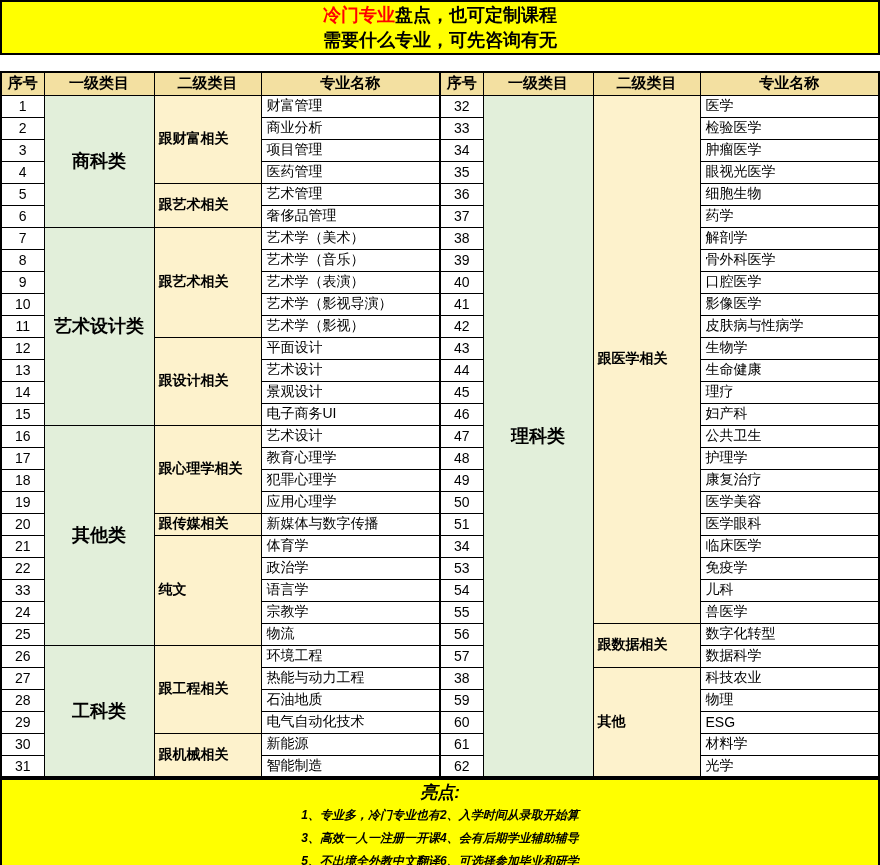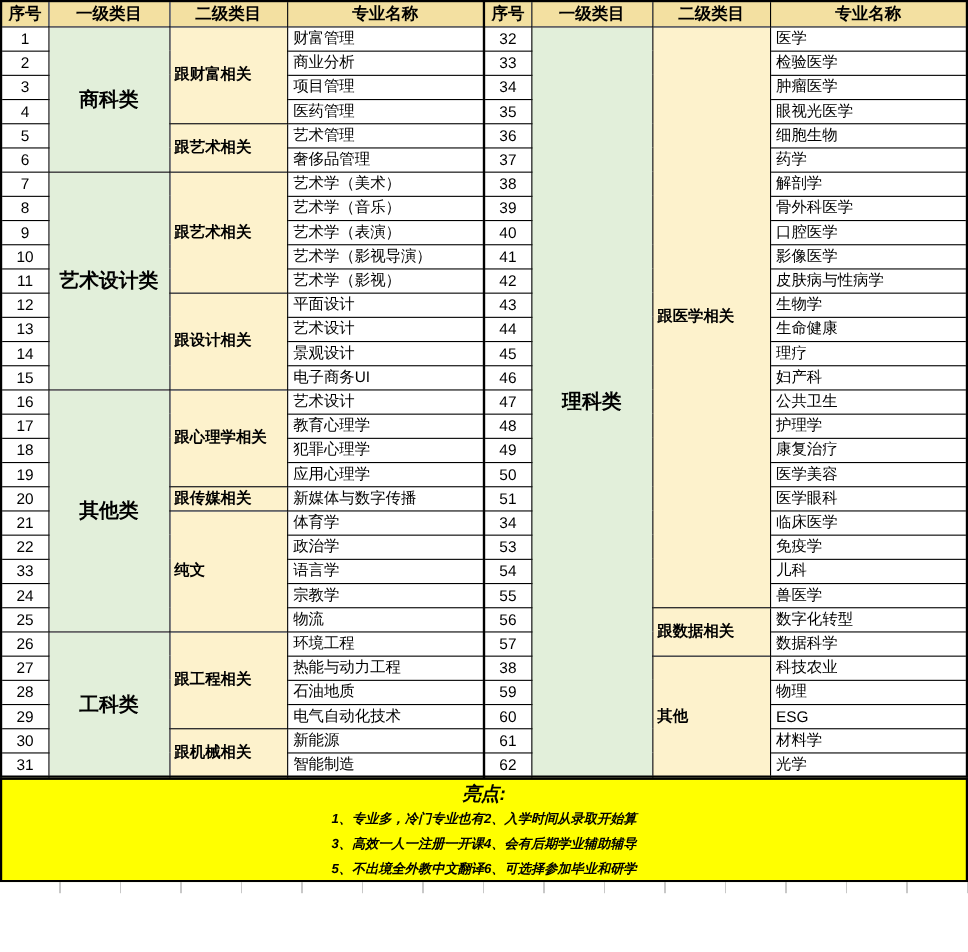--- a/index.html
+++ b/index.html
@@ -21,21 +21,21 @@
     background: var(--banner-bg, #ffff00);
     border: 2px solid #000;
     text-align: center;
     font-weight: bold;
     font-size: 18px;
     line-height: 25px;
     padding-top: 1px;
   }
   .banner .red { color: var(--highlight-red, #ff0000); }
   
-  .tables { display: flex; width: 696px; }
+  .tables { display: flex; width: 696px; margin-top: 16px; }
   table {
     border-collapse: collapse;
     table-layout: fixed;
     width: 440px;
     border: 2px solid #000;
   }
   #table-right { width: 442px; margin-left: -2px; }
   th, td {
     border: 1px solid #000;
     padding: 0 4px;
@@ -86,20 +86,24 @@
   .bottom-strip {
     height: 10px;
     background: repeating-linear-gradient(90deg, #ffffff 0 54px, #c8c8c8 54px 55px);
   }
 </style>
 </head>
 <body>
 
 <div class="page">
 
+  <div class="banner">
+    <div><span class="red">冷门专业</span><span>盘点，也可定制课程</span></div>
+    <div>需要什么专业，可先咨询有无</div>
+  </div>
 
   <div class="tables">
     <table id="table-left">
         <colgroup>
           <col style="width: 43px;">
           <col style="width: 110px;">
           <col style="width: 107px;">
           <col style="width: 179px;">
         </colgroup>
         <thead>

